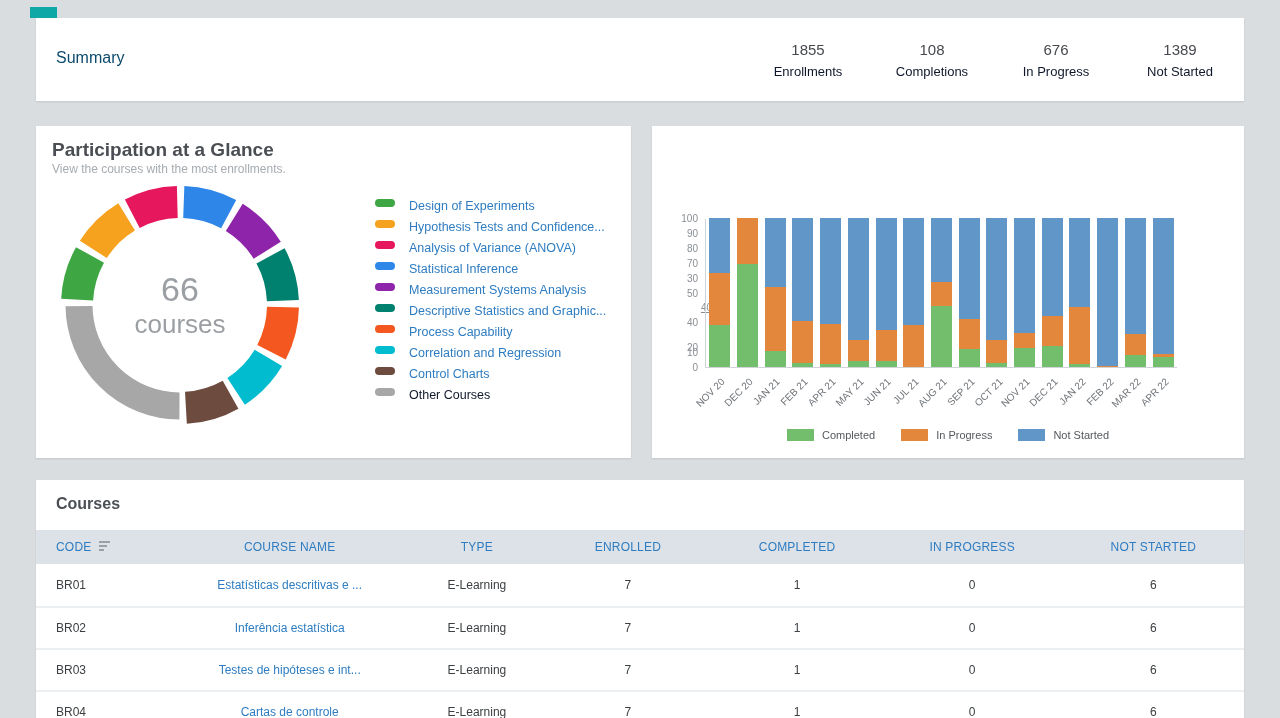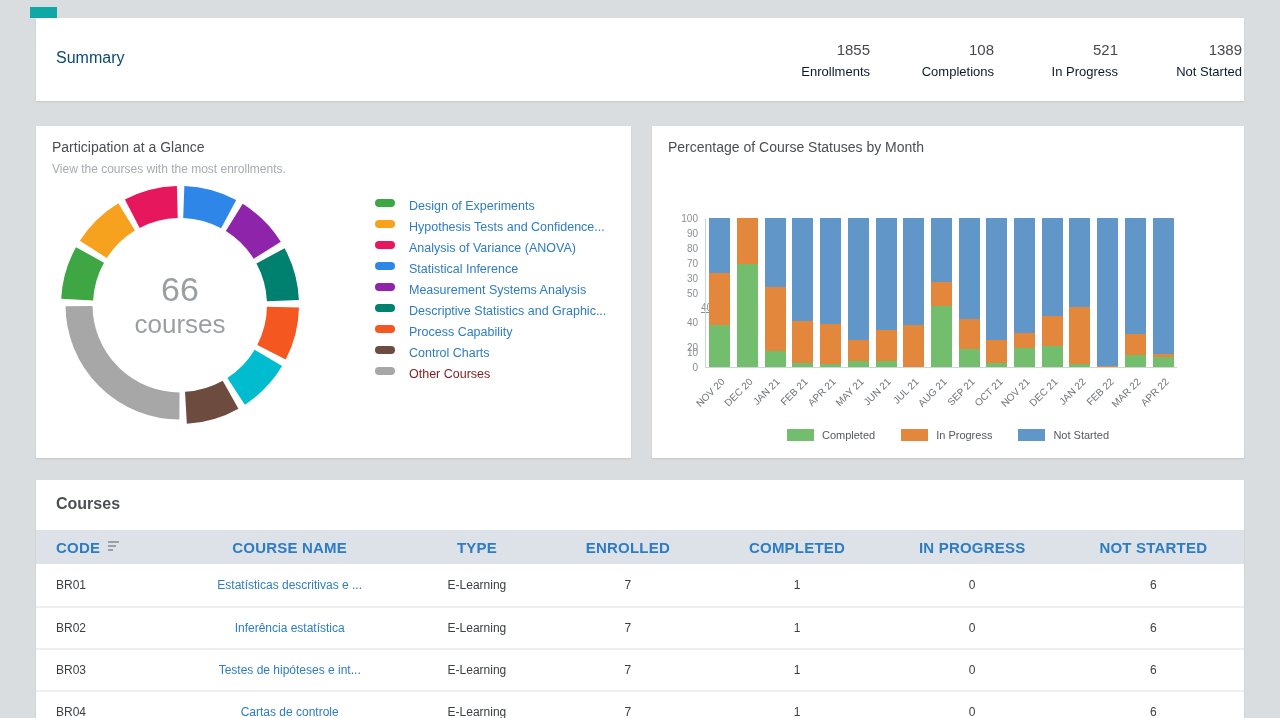--- a/index.html
+++ b/index.html
@@ -7,38 +7,38 @@
   body { background:#d9dde0; font-family:"Liberation Sans", sans-serif; position:relative; }
   .card { position:absolute; background:#ffffff; box-shadow:0 1px 2px rgba(0,0,0,0.10); }
 
   
   .accent { position:absolute; left:30px; top:7px; width:27px; height:11px; }
 
   
   #summary-card { left:36px; top:18px; width:1208px; height:83px; }
   .summary-title { position:absolute; left:20px; top:31px; font-size:16px; color:#0c4a6e; font-weight:400; }
   .stats { position:absolute; right:2px; top:0; height:100%; display:flex; align-items:center; }
-  .stat { width:124px; text-align:right; }
+  .stat { width:124px; text-align:center; }
   .stat .val { font-size:15px; color:#46494d; margin-bottom:6px; }
   .stat .lbl { font-size:13px; color:#0f172a; }
 
   
   #participation-card { left:36px; top:126px; width:595px; height:332px; }
-  .card-title { position:absolute; left:16px; top:13px; font-size:14px; color:#4a4e52; font-weight:400; }
+  .card-title { position:absolute; left:16px; top:13px; font-size:19px; color:#4a4e52; font-weight:700; }
   .card-sub { position:absolute; left:16px; top:36px; font-size:12px; color:#a6abb0; line-height:15px; }
   #donut-svg { position:absolute; left:22px; top:57px; width:244px; height:244px; }
   .donut-center { position:absolute; left:22px; top:57px; width:244px; height:244px;
     display:flex; flex-direction:column; align-items:center; justify-content:center; color:#9b9fa3; pointer-events:none; }
   .donut-center .big { font-size:34px; line-height:38px; }
   .donut-center .small { font-size:26px; line-height:32px; }
   .donut-legend { position:absolute; left:339px; top:73px; }
   .dl-item { height:21px; display:flex; align-items:flex-start; }
   .dl-chip { width:20px; height:8px; border-radius:4px; margin-right:14px; flex:0 0 auto; }
   .dl-label { font-size:12.5px; color:#2e7cc1; white-space:nowrap; }
-  .dl-label.muted { color:#7f1d1d; }
+  .dl-label.muted { color:#0f172a; }
 
   
   #statuses-card { left:652px; top:126px; width:592px; height:332px; }
   .card-sub.wide { width:565px; }
   .plot { position:absolute; left:53px; top:93px; width:472px; height:149px;
     border-left:1px solid #cfd4d8; border-bottom:1px solid #cfd4d8; display:flex; align-items:flex-end; }
   .bar-slot { flex:1; display:flex; justify-content:center; align-items:flex-end; height:100%; }
   .bar { width:21px; display:flex; flex-direction:column-reverse; }
   .bar div { width:100%; }
   .ytick { position:absolute; width:40px; text-align:right; font-size:10px; color:#8a8f94; }
@@ -49,21 +49,21 @@
   .bl-item { display:flex; align-items:center; }
   .bl-swatch { width:27px; height:12px; margin-right:8px; }
   .bl-label { font-size:11px; color:#55595d; }
 
   
   #courses-card { left:36px; top:480px; width:1208px; height:300px; }
   .courses-title { position:absolute; left:20px; top:15px; font-size:16px; color:#4c5055; }
   .table { position:absolute; left:0; top:50px; width:100%; }
   .t-row { display:grid; grid-template-columns:11% 20% 11% 14% 14% 15% 15%; align-items:center; }
   .t-head { height:34px; background:#dce2e8; }
-  .t-head .cell { font-size:15px; font-weight:bold; color:#2e7cc1; text-align:center; letter-spacing:0.2px; }
+  .t-head .cell { font-size:12px; font-weight:normal; color:#2e7cc1; text-align:center; letter-spacing:0.2px; }
   .t-head .cell.first { text-align:left; padding-left:20px; display:flex; align-items:center; }
   .t-body .t-row { height:42px; background:#fff; border-top:2px solid #eceff1; }
   .t-body .t-row:first-child { border-top:none; }
   .cell { font-size:12px; color:#3c4043; text-align:center; }
   .cell.first { text-align:left; padding-left:20px; }
   .cell.link { color:#2e7cc1; cursor:pointer; }
   .sort-icon { display:inline-block; margin-left:8px; }
   .sort-icon i { display:block; height:2px; background:#9aa0a6; margin-bottom:2px; }
   .sort-icon i:nth-child(1){ width:11px; }
   .sort-icon i:nth-child(2){ width:8px; }
@@ -79,21 +79,21 @@
   <div class="stats" id="summary-stats">
       <div class="stat">
         <div class="val">1855</div>
         <div class="lbl">Enrollments</div>
       </div>
       <div class="stat">
         <div class="val">108</div>
         <div class="lbl">Completions</div>
       </div>
       <div class="stat">
-        <div class="val">521</div>
+        <div class="val">676</div>
         <div class="lbl">In Progress</div>
       </div>
       <div class="stat">
         <div class="val">1389</div>
         <div class="lbl">Not Started</div>
       </div>
     </div>
 </section>
 
 <section class="card" id="participation-card">
@@ -138,32 +138,35 @@
       </div>
       <div class="dl-item">
         <span class="dl-chip" style="background: rgb(0, 128, 110);"></span>
         <span class="dl-label">Descriptive Statistics and Graphic...</span>
       </div>
       <div class="dl-item">
         <span class="dl-chip" style="background: rgb(244, 87, 31);"></span>
         <span class="dl-label">Process Capability</span>
       </div>
       <div class="dl-item">
+        <span class="dl-chip" style="background: rgb(0, 188, 206);"></span>
+        <span class="dl-label">Correlation and Regression</span>
+      </div>
+      <div class="dl-item">
         <span class="dl-chip" style="background: rgb(110, 75, 63);"></span>
         <span class="dl-label">Control Charts</span>
       </div>
       <div class="dl-item">
         <span class="dl-chip" style="background: rgb(167, 167, 167);"></span>
         <span class="dl-label muted">Other Courses</span>
       </div>
     </div>
 </section>
 
 <section class="card" id="statuses-card">
-  <h2 class="card-title">Percentage of Course Statuses by Month</h2>
   <div id="yticks">
       <div class="ytick" style="left: 6px; top: 236px;">0</div>
       <div class="ytick" style="left: 6px; top: 221.1px;">10</div>
       <div class="ytick" style="left: 6px; top: 216px;">20</div>
       <div class="ytick" style="left: 6px; top: 191.3px;">40</div>
       <div class="ytick" style="left: 20px; top: 176.4px; text-decoration: underline;">40</div>
       <div class="ytick" style="left: 6px; top: 161.5px;">50</div>
       <div class="ytick" style="left: 6px; top: 146.6px;">30</div>
       <div class="ytick" style="left: 6px; top: 131.7px;">70</div>
       <div class="ytick" style="left: 6px; top: 116.8px;">80</div>

